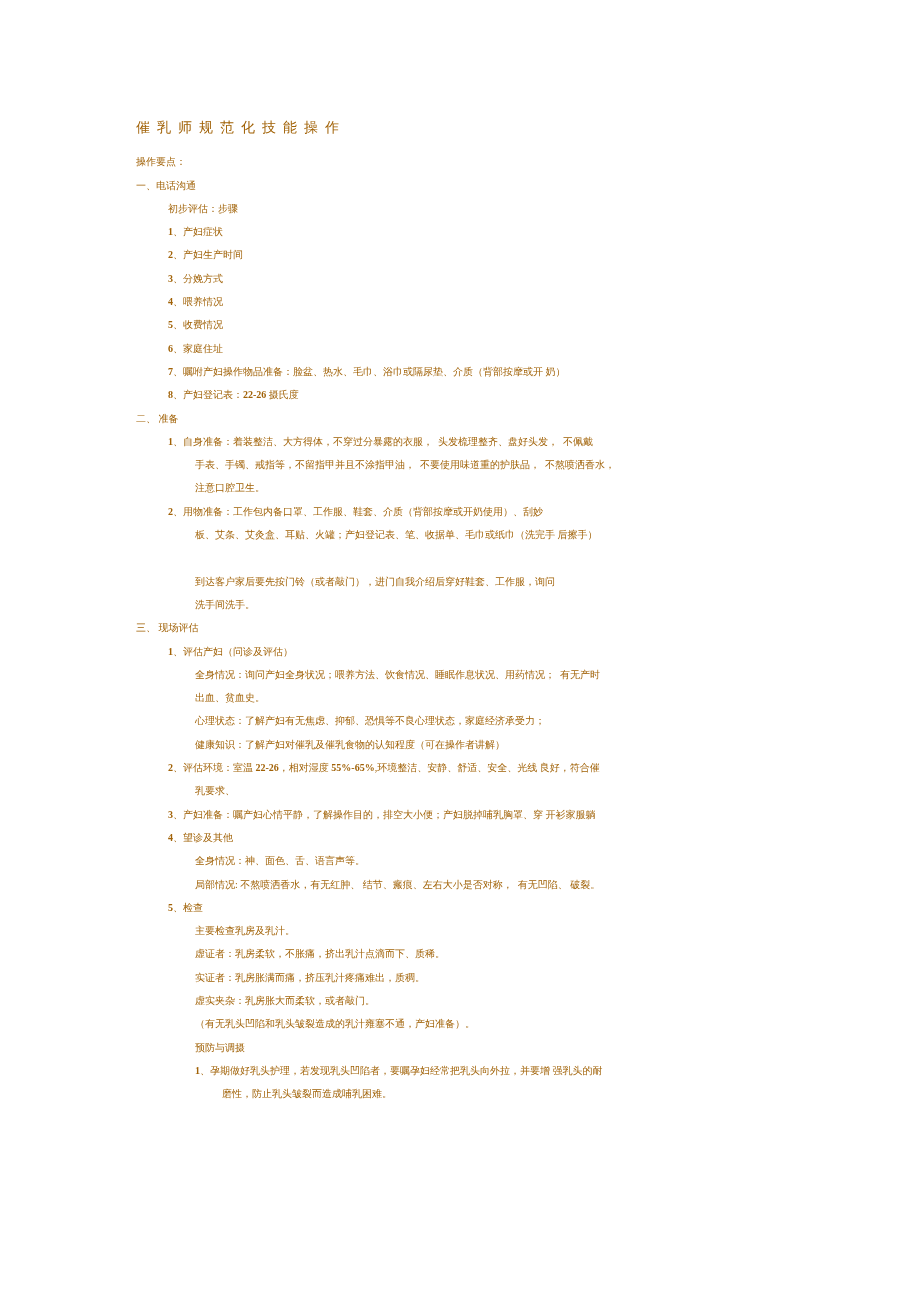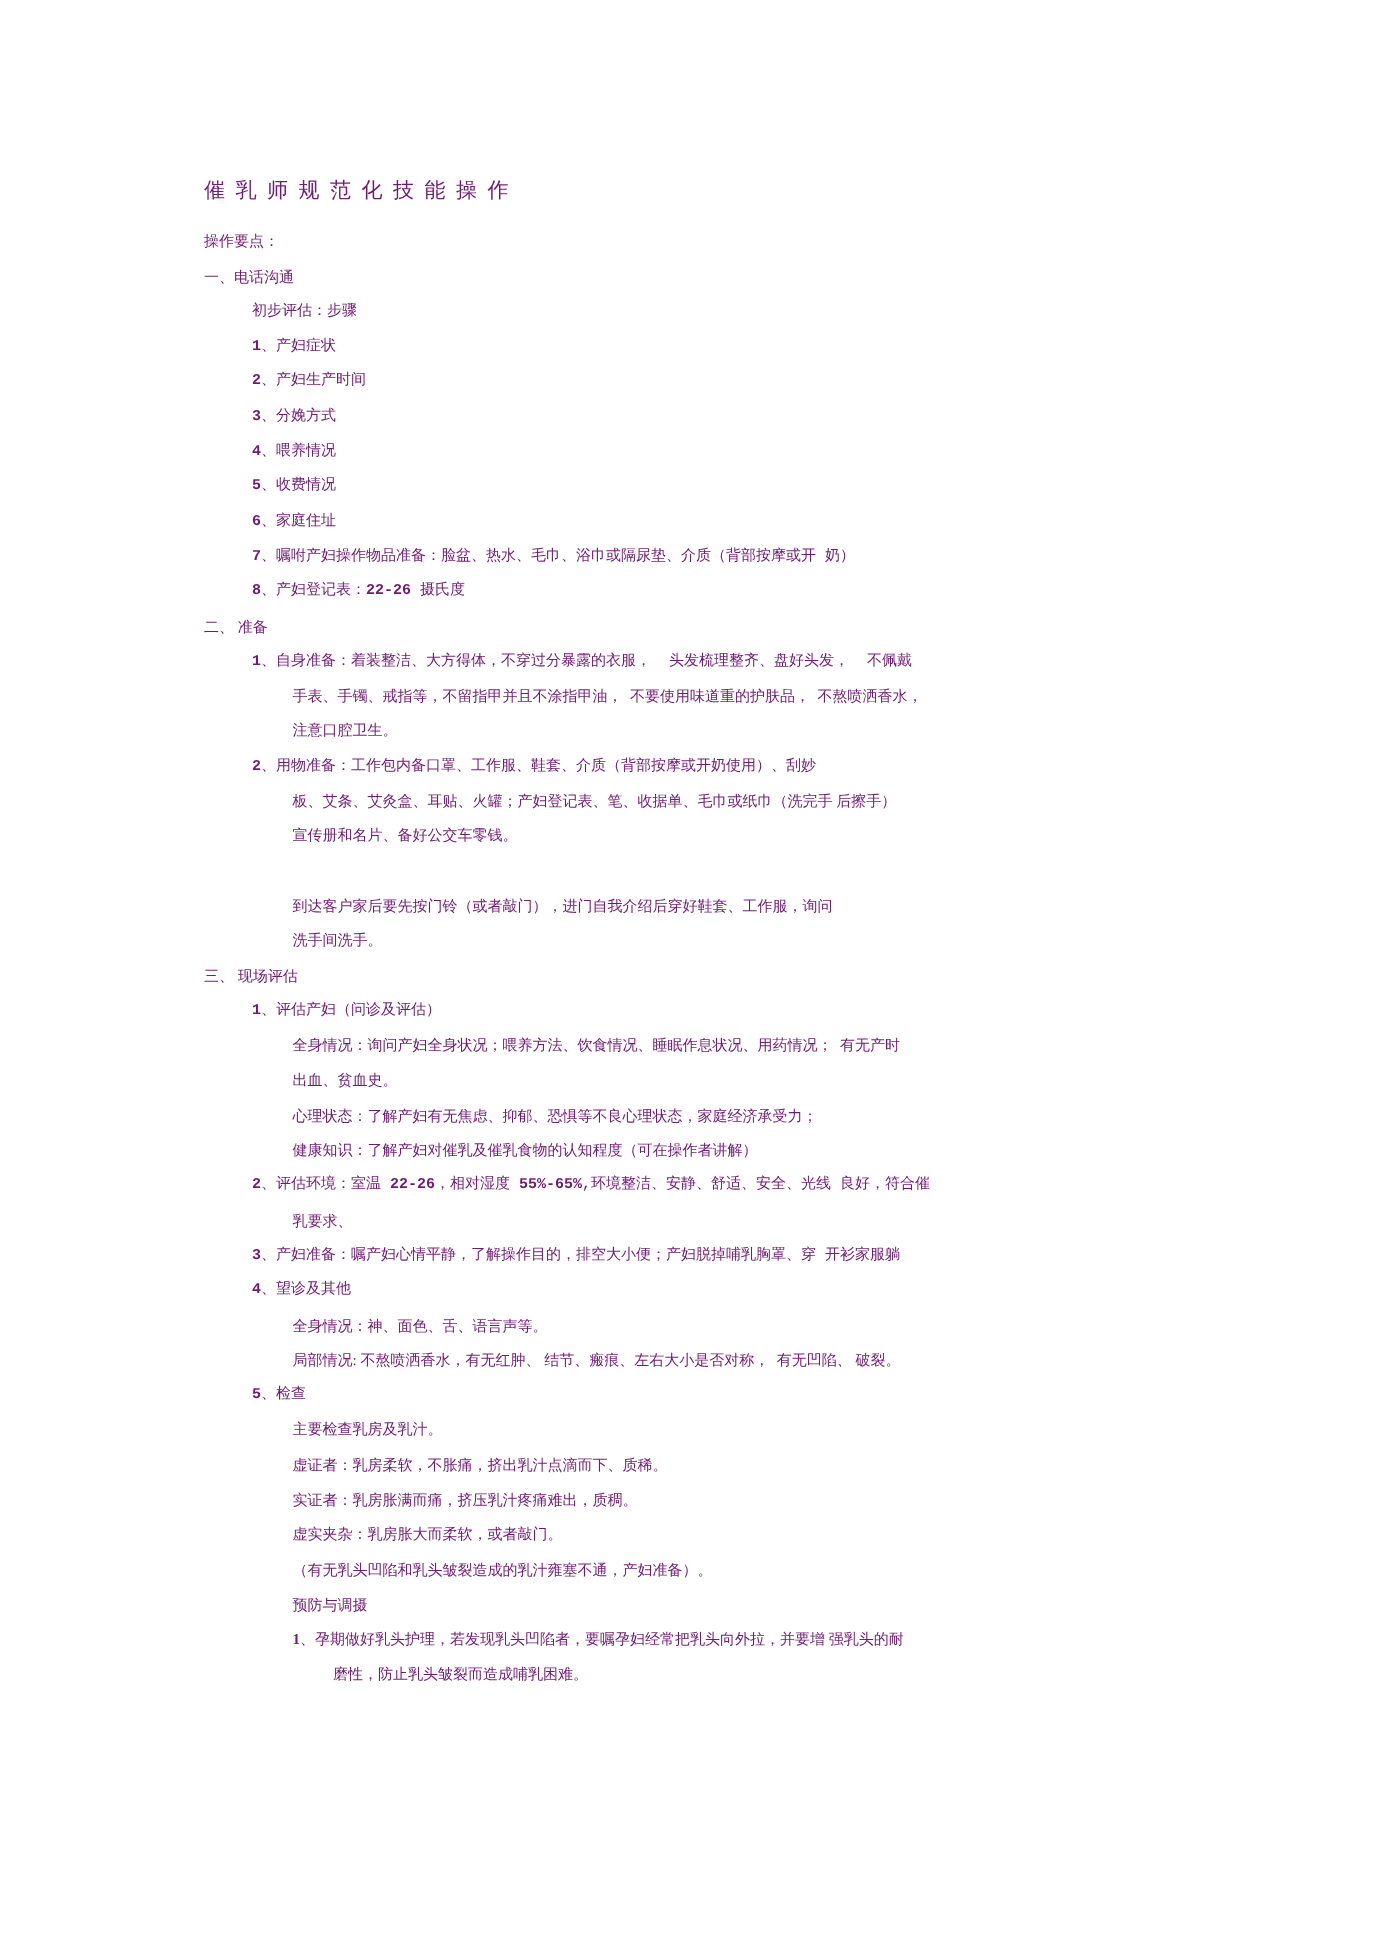--- a/index.html
+++ b/index.html
@@ -7,21 +7,21 @@
     padding: 0;
     background: #ffffff;
   }
   .page {
     position: relative;
     width: 920px;
     height: 1303px;
     background: #ffffff;
     overflow: hidden;
     font-family: "Liberation Serif", "DejaVu Serif", serif;
-    color: #701a75;
+    color: #a16207;
   }
   .content {
     position: absolute;
     left: 136px;
     top: 116px;
     width: 770px;
   }
   .doc-title {
     font-size: 14px;
     line-height: 23.3px;
@@ -31,21 +31,21 @@
   }
   p.line {
     margin: 0;
     font-size: 10px;
     line-height: 23.3px;
     white-space: pre-wrap;
   }
   p.blank {
     height: 23.3px;
   }
-  .ind1 { padding-left: 32px; font-family: Liberation Mono, monospace; }
+  .ind1 { padding-left: 32px; }
   .ind2 { padding-left: 59px; }
   .ind3 { padding-left: 86px; }
   .bold { font-weight: 700; }
 </style>
 </head>
 <body>
 
 <div class="page">
   <div class="content">
     <p class="doc-title">催乳师规范化技能操作</p>
@@ -60,21 +60,20 @@
         <p class="line ind1"><span class="bold">5</span><span>、收费情况</span></p>
         <p class="line ind1"><span class="bold">6</span><span>、家庭住址</span></p>
         <p class="line ind1"><span class="bold">7</span><span>、嘱咐产妇操作物品准备：脸盆、热水、毛巾、浴巾或隔尿垫、介质（背部按摩或开 奶）</span></p>
         <p class="line ind1"><span class="bold">8</span><span>、产妇登记表：</span><span class="bold">22-26</span><span> 摄氏度</span></p>
         <p class="line"><span>二、 准备</span></p>
         <p class="line ind1"><span class="bold">1</span><span>、自身准备：着装整洁、大方得体，不穿过分暴露的衣服，  头发梳理整齐、盘好头发，  不佩戴</span></p>
         <p class="line ind2"><span>手表、手镯、戒指等，不留指甲并且不涂指甲油，  不要使用味道重的护肤品，  不熬喷洒香水，</span></p>
         <p class="line ind2"><span>注意口腔卫生。</span></p>
         <p class="line ind1"><span class="bold">2</span><span>、用物准备：工作包内备口罩、工作服、鞋套、介质（背部按摩或开奶使用）、刮妙</span></p>
         <p class="line ind2"><span>板、艾条、艾灸盒、耳贴、火罐；产妇登记表、笔、收据单、毛巾或纸巾（洗完手 后擦手）</span></p>
-        <p class="line ind2"><span>宣传册和名片、备好公交车零钱。</span></p>
         <p class="line blank"></p>
         <p class="line ind2"><span>到达客户家后要先按门铃（或者敲门），进门自我介绍后穿好鞋套、工作服，询问</span></p>
         <p class="line ind2"><span>洗手间洗手。</span></p>
         <p class="line"><span>三、 现场评估</span></p>
         <p class="line ind1"><span class="bold">1</span><span>、评估产妇（问诊及评估）</span></p>
         <p class="line ind2"><span>全身情况：询问产妇全身状况；喂养方法、饮食情况、睡眠作息状况、用药情况；  有无产时</span></p>
         <p class="line ind2"><span>出血、贫血史。</span></p>
         <p class="line ind2"><span>心理状态：了解产妇有无焦虑、抑郁、恐惧等不良心理状态，家庭经济承受力；</span></p>
         <p class="line ind2"><span>健康知识：了解产妇对催乳及催乳食物的认知程度（可在操作者讲解）</span></p>
         <p class="line ind1"><span class="bold">2</span><span>、评估环境：室温 </span><span class="bold">22-26</span><span>，相对湿度 </span><span class="bold">55%-65%</span><span>,环境整洁、安静、舒适、安全、光线 良好，符合催</span></p>

